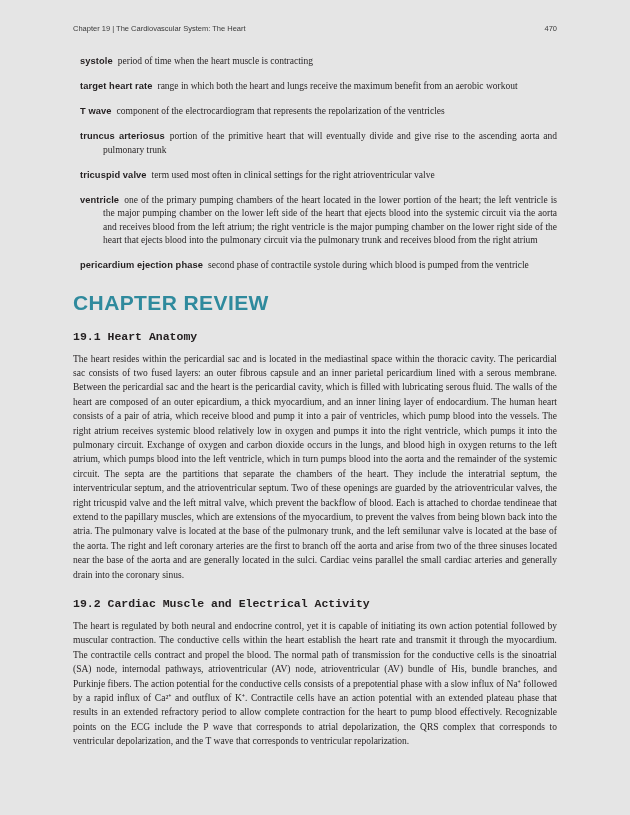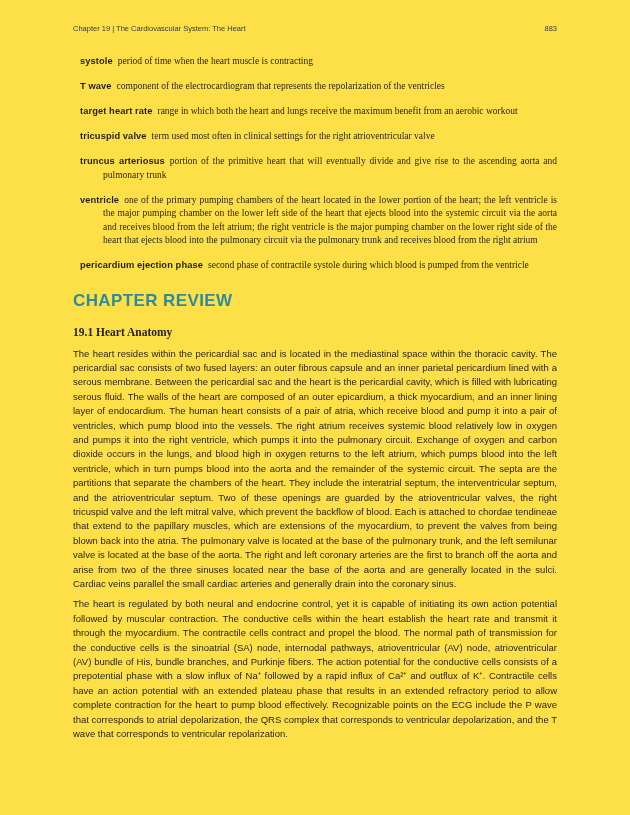--- a/index.html
+++ b/index.html
@@ -4,21 +4,21 @@
 <style>
   html, body {
     margin: 0;
     padding: 0;
     background: #ffffff;
   }
   .page {
     position: relative;
     width: 630px;
     height: 815px;
-    background: #fde047;
+    background: #e5e5e5;
     box-sizing: border-box;
     padding: 24px 73px 0 73px;
     overflow: hidden;
     color: #231f20;
   }
   .running-header {
     display: flex;
     justify-content: space-between;
     align-items: baseline;
     font-family: "Liberation Sans", sans-serif;
@@ -41,67 +41,68 @@
   .term {
     font-family: "Liberation Sans", sans-serif;
     font-weight: bold;
     font-size: 9.3px;
     margin-right: 5px;
     letter-spacing: 0.1px;
   }
   .review-title {
     font-family: "Liberation Sans", sans-serif;
     font-weight: bold;
-    font-size: 17px;
+    font-size: 21px;
     letter-spacing: 0.4px;
     color: #2f8a9d;
     margin: 18px 0 12px 0;
   }
   .section-heading {
-    font-family: Liberation Serif, serif;
+    font-family: Liberation Mono, monospace;
     font-weight: bold;
     font-size: 11.5px;
     color: #231f20;
     margin: 15px 0 9px 0;
   }
   .section-body {
-    font-family: Liberation Sans, sans-serif;
+    font-family: Liberation Serif, serif;
     font-size: 9.5px;
     line-height: 14.4px;
     text-align: justify;
     margin: 0 0 6px 0;
   }
 </style>
 </head>
 <body>
 
 <div class="page">
 
   <header class="running-header">
     <span>Chapter 19 | The Cardiovascular System: The Heart</span>
-    <span>883</span>
+    <span>470</span>
   </header>
 
   <main>
 
     <section class="glossary">
       <p class="entry"><span class="term">systole</span><span class="def">period of time when the heart muscle is contracting</span></p>
+      <p class="entry"><span class="term">target heart rate</span><span class="def">range in which both the heart and lungs receive the maximum benefit from an aerobic workout</span></p>
       <p class="entry"><span class="term">T wave</span><span class="def">component of the electrocardiogram that represents the repolarization of the ventricles</span></p>
-      <p class="entry"><span class="term">target heart rate</span><span class="def">range in which both the heart and lungs receive the maximum benefit from an aerobic workout</span></p>
+      <p class="entry"><span class="term">truncus arteriosus</span><span class="def">portion of the primitive heart that will eventually divide and give rise to the ascending aorta and pulmonary trunk</span></p>
       <p class="entry"><span class="term">tricuspid valve</span><span class="def">term used most often in clinical settings for the right atrioventricular valve</span></p>
-      <p class="entry"><span class="term">truncus arteriosus</span><span class="def">portion of the primitive heart that will eventually divide and give rise to the ascending aorta and pulmonary trunk</span></p>
       <p class="entry"><span class="term">ventricle</span><span class="def">one of the primary pumping chambers of the heart located in the lower portion of the heart; the left ventricle is the major pumping chamber on the lower left side of the heart that ejects blood into the systemic circuit via the aorta and receives blood from the left atrium; the right ventricle is the major pumping chamber on the lower right side of the heart that ejects blood into the pulmonary circuit via the pulmonary trunk and receives blood from the right atrium</span></p>
       <p class="entry"><span class="term">pericardium ejection phase</span><span class="def">second phase of contractile systole during which blood is pumped from the ventricle</span></p>
     </section>
 
     <h1 class="review-title">CHAPTER REVIEW</h1>
 
     <section>
       <h2 class="section-heading">19.1 Heart Anatomy</h2>
       <p class="section-body">The heart resides within the pericardial sac and is located in the mediastinal space within the thoracic cavity. The pericardial sac consists of two fused layers: an outer fibrous capsule and an inner parietal pericardium lined with a serous membrane. Between the pericardial sac and the heart is the pericardial cavity, which is filled with lubricating serous fluid. The walls of the heart are composed of an outer epicardium, a thick myocardium, and an inner lining layer of endocardium. The human heart consists of a pair of atria, which receive blood and pump it into a pair of ventricles, which pump blood into the vessels. The right atrium receives systemic blood relatively low in oxygen and pumps it into the right ventricle, which pumps it into the pulmonary circuit. Exchange of oxygen and carbon dioxide occurs in the lungs, and blood high in oxygen returns to the left atrium, which pumps blood into the left ventricle, which in turn pumps blood into the aorta and the remainder of the systemic circuit. The septa are the partitions that separate the chambers of the heart. They include the interatrial septum, the interventricular septum, and the atrioventricular septum. Two of these openings are guarded by the atrioventricular valves, the right tricuspid valve and the left mitral valve, which prevent the backflow of blood. Each is attached to chordae tendineae that extend to the papillary muscles, which are extensions of the myocardium, to prevent the valves from being blown back into the atria. The pulmonary valve is located at the base of the pulmonary trunk, and the left semilunar valve is located at the base of the aorta. The right and left coronary arteries are the first to branch off the aorta and arise from two of the three sinuses located near the base of the aorta and are generally located in the sulci. Cardiac veins parallel the small cardiac arteries and generally drain into the coronary sinus.</p>
     </section>
 
     <section>
+      <h2 class="section-heading">19.2 Cardiac Muscle and Electrical Activity</h2>
       <p class="section-body">The heart is regulated by both neural and endocrine control, yet it is capable of initiating its own action potential followed by muscular contraction. The conductive cells within the heart establish the heart rate and transmit it through the myocardium. The contractile cells contract and propel the blood. The normal path of transmission for the conductive cells is the sinoatrial (SA) node, internodal pathways, atrioventricular (AV) node, atrioventricular (AV) bundle of His, bundle branches, and Purkinje fibers. The action potential for the conductive cells consists of a prepotential phase with a slow influx of Na⁺ followed by a rapid influx of Ca²⁺ and outflux of K⁺. Contractile cells have an action potential with an extended plateau phase that results in an extended refractory period to allow complete contraction for the heart to pump blood effectively. Recognizable points on the ECG include the P wave that corresponds to atrial depolarization, the QRS complex that corresponds to ventricular depolarization, and the T wave that corresponds to ventricular repolarization.</p>
     </section>
 
   </main>
 </div>
 
 </body></html>

